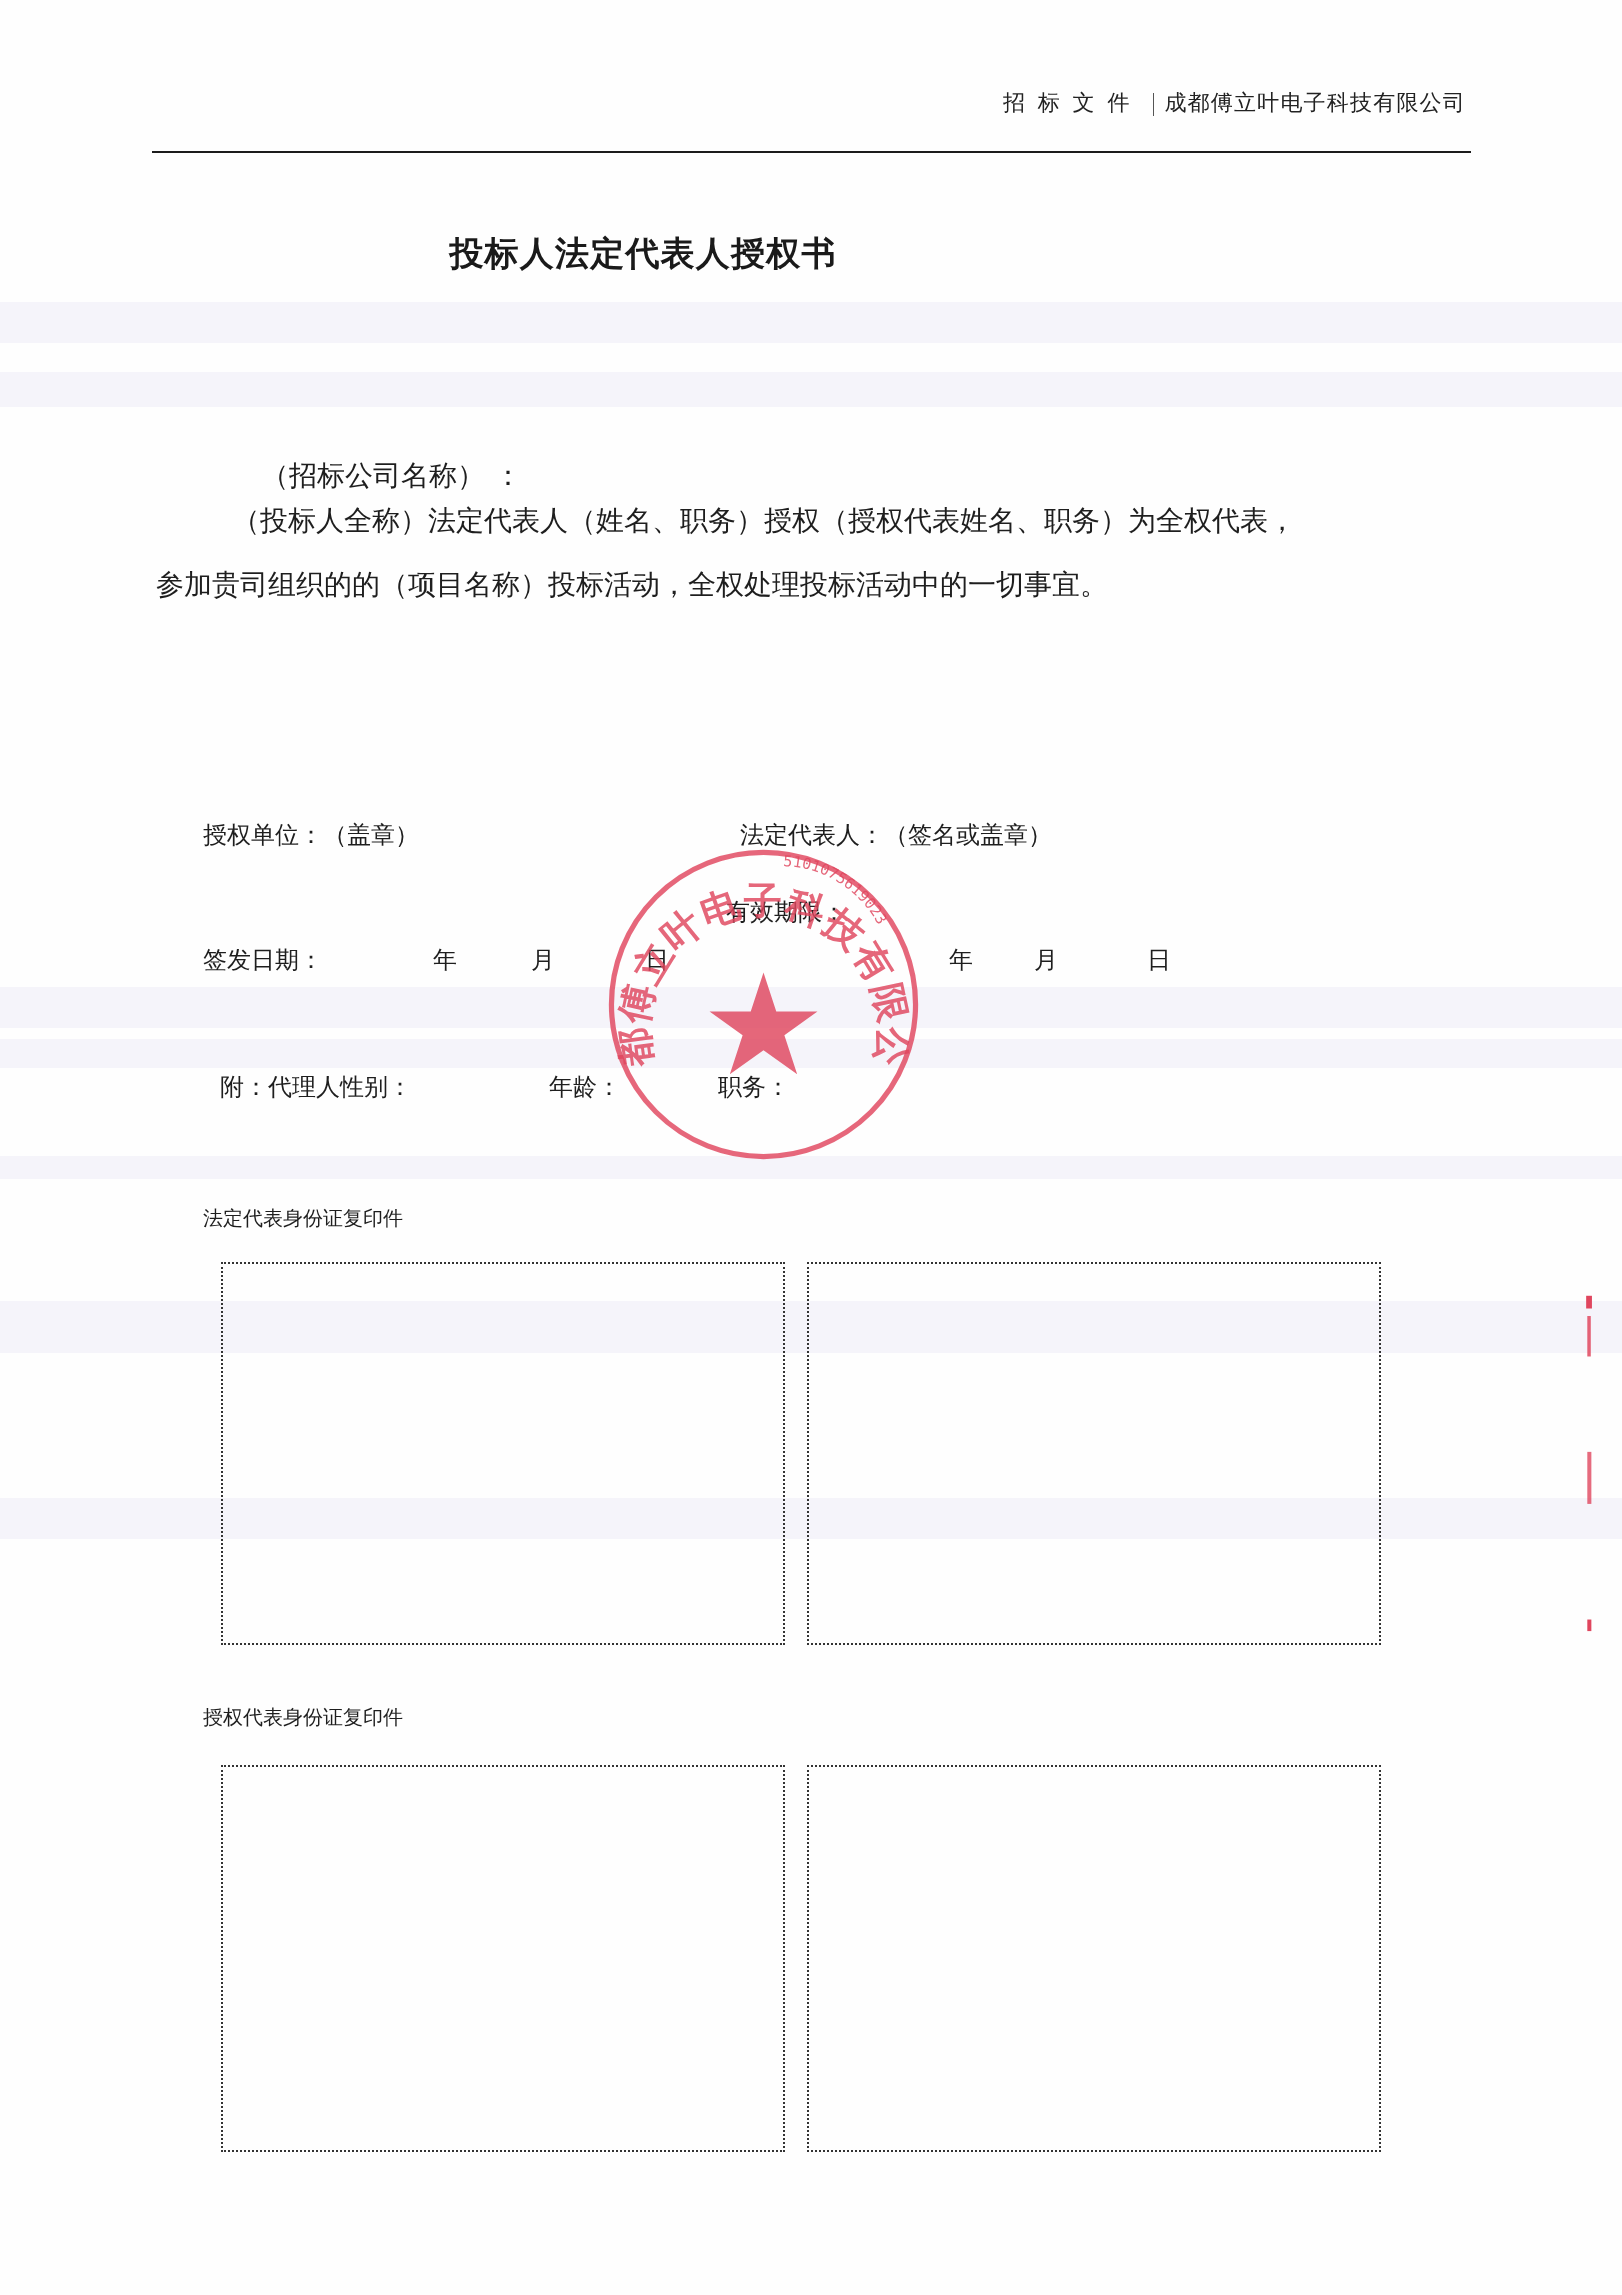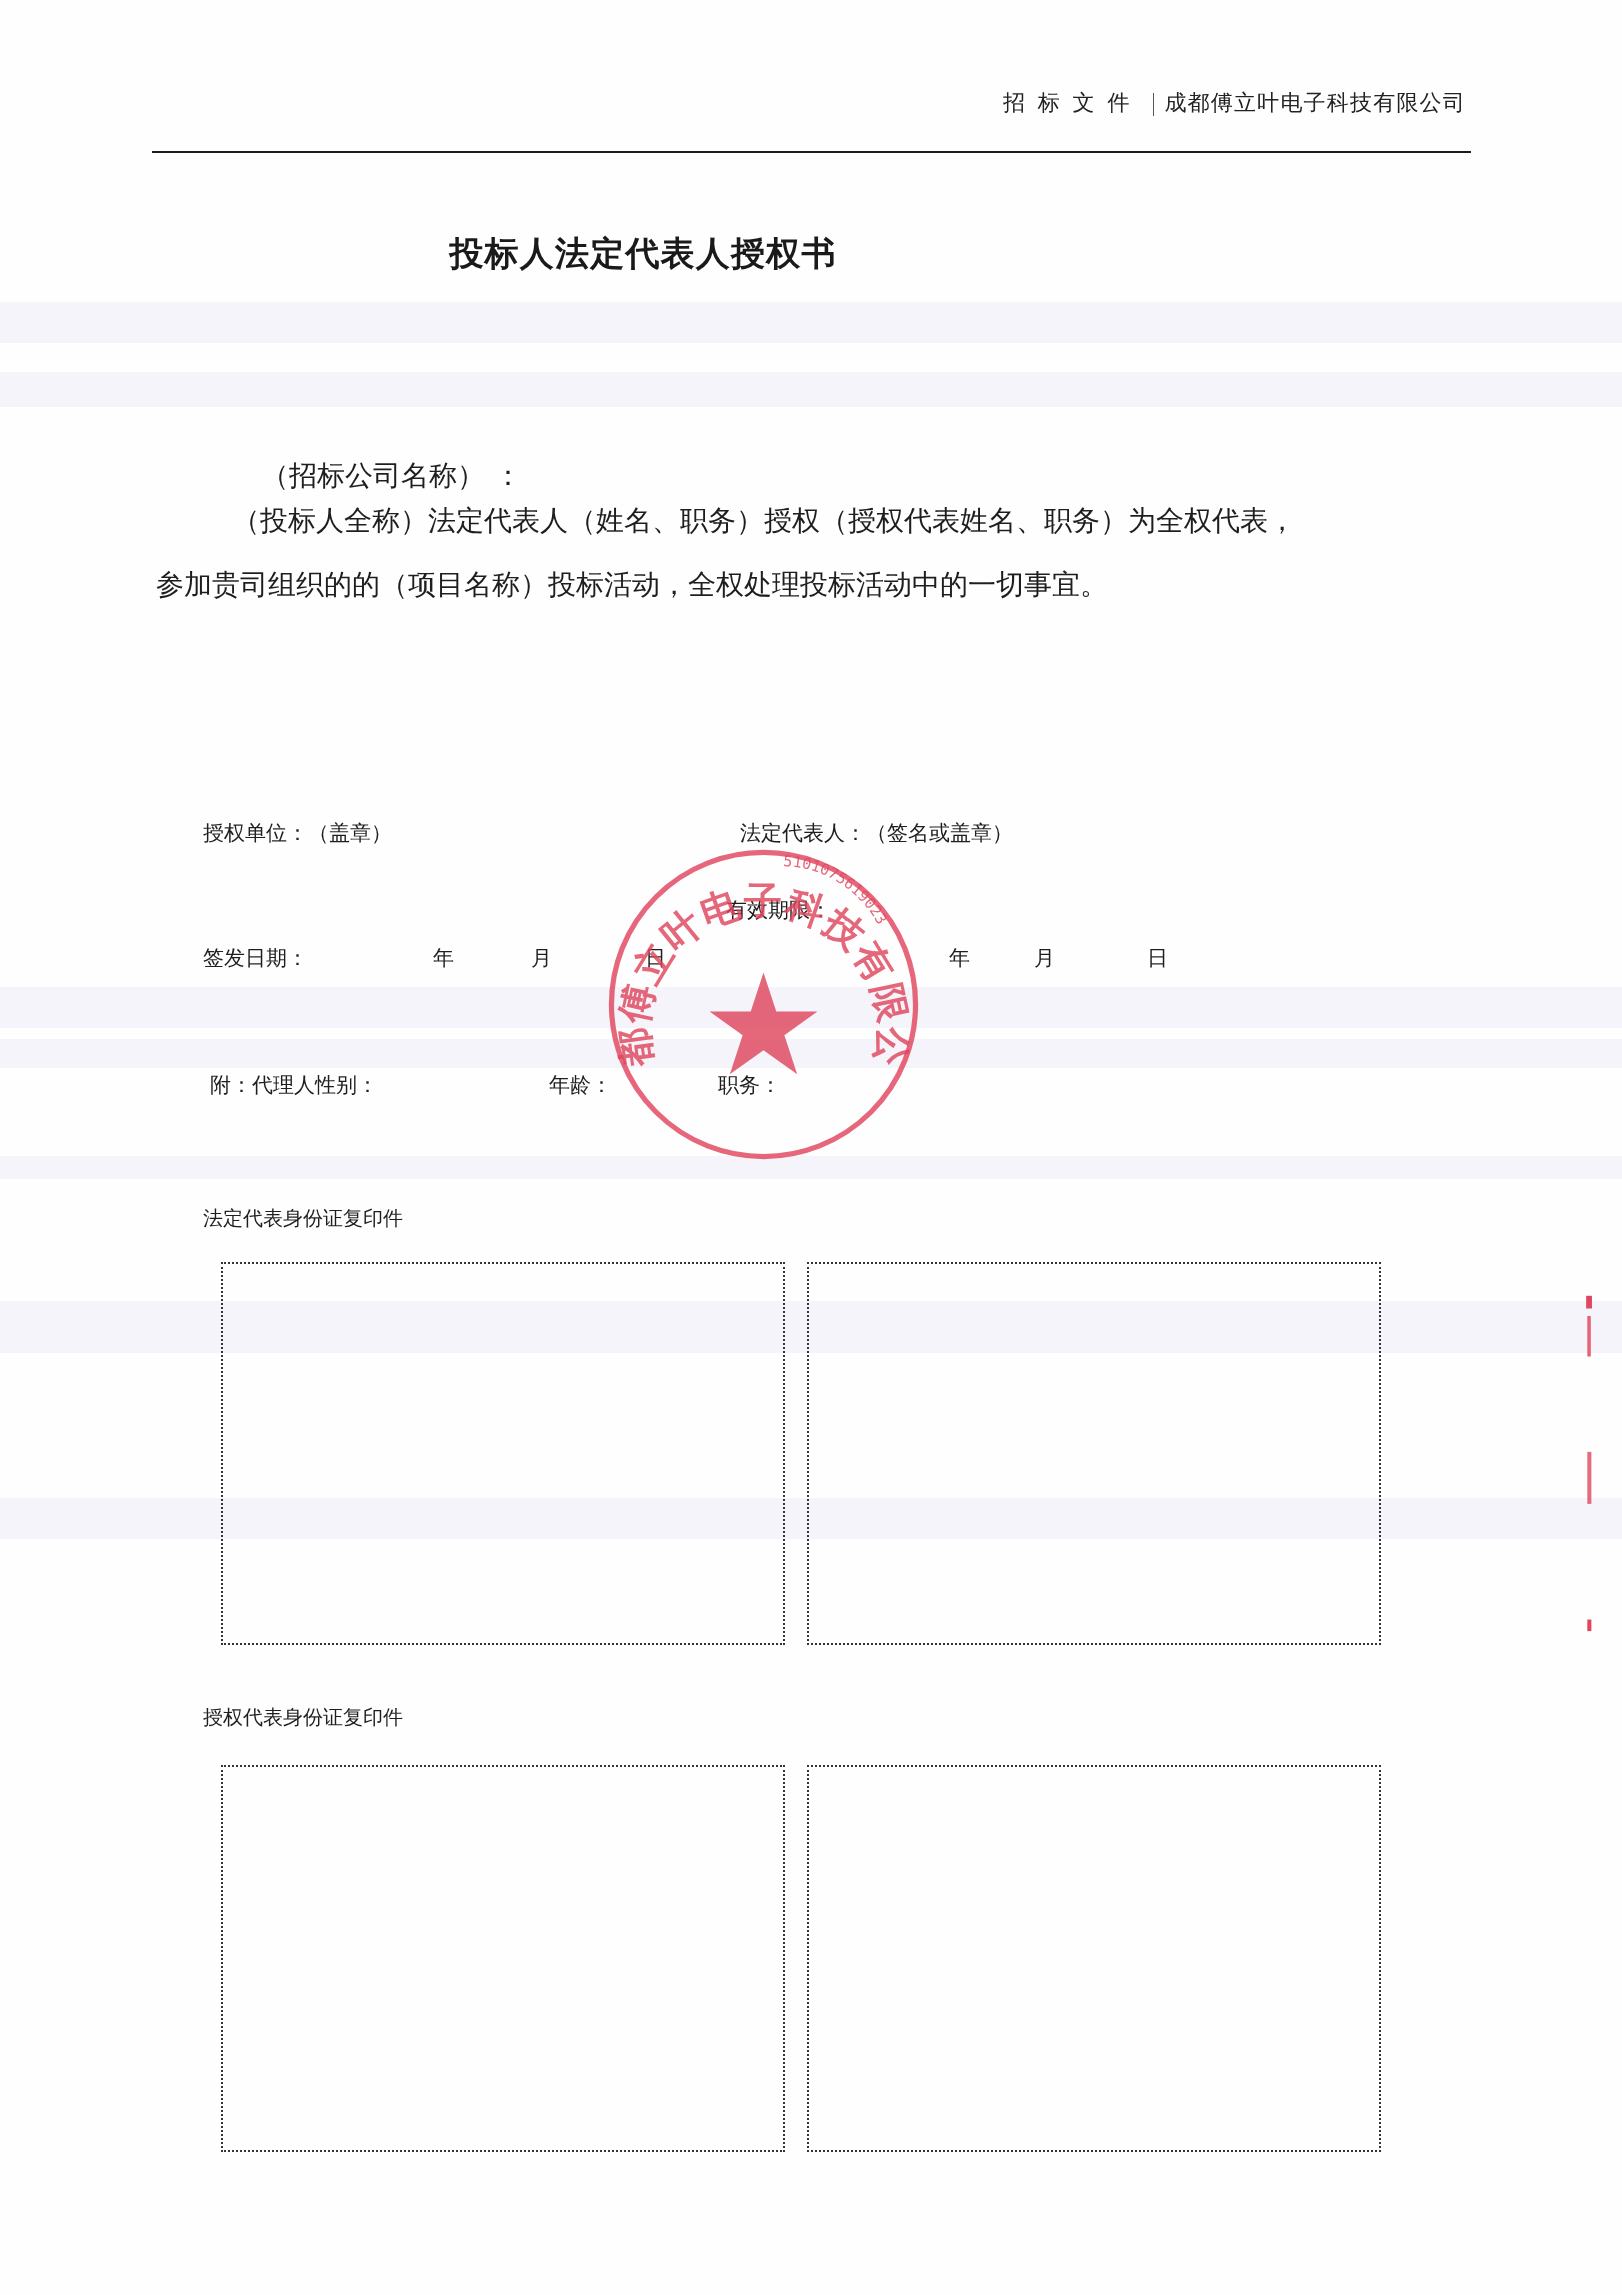--- a/index.html
+++ b/index.html
@@ -15,21 +15,21 @@
 
     .header-text { right: 156px; top: 88px; font-size: 22px; letter-spacing: 1.2px; color: #222; }
     .header-text .sep { display: inline-block; width: 1.2px; height: 23px; background: #555; vertical-align: middle; margin: 0 10.5px; }
     .header-text .spaced { letter-spacing: 12.8px; }
     .header-rule { left: 152px; top: 151px; width: 1319px; height: 2.3px; background: #1c1c1c; }
 
     .doc-title { left: 0; width: 1286px; top: 231px; text-align: center; font-size: 34px; font-weight: bold; letter-spacing: 1.2px; }
 
     .body-text { font-size: 28px; color: #1e1e1e; }
 
-    .field { font-size: 21px; color: #1e1e1e; }
+    .field { font-size: 24px; color: #1e1e1e; }
 
     .id-box { position: absolute; border: 2.3px dotted #333; box-sizing: border-box; background: transparent; }
 
     .section-label { font-size: 20px; color: #1e1e1e; }
 
     .stamp { position: absolute; left: 601px; top: 842px; width: 325px; height: 325px; pointer-events: none; }
     .edge-seal { position: absolute; left: 1585px; top: 1295px; width: 8.1px; }
   </style>
 </head>
 <body>
@@ -58,21 +58,21 @@
 
 <div class="abs field" style="left:203px; top:944px;">签发日期：</div>
 <div class="abs field" style="left:433px; top:944px;">年</div>
 <div class="abs field" style="left:531px; top:944px;">月</div>
 <div class="abs field" style="left:645px; top:944px;">日</div>
 <div class="abs field" style="left:726px; top:896px;text-align:right;">有效期限：</div>
 <div class="abs field" style="left:949px; top:944px;">年</div>
 <div class="abs field" style="left:1034px; top:944px;">月</div>
 <div class="abs field" style="left:1147px; top:944px;">日</div>
 
-<div class="abs field" style="left:210px; top:1071px;">附：代理人性别：</div>
+<div class="abs field" style="left:220px; top:1071px;">附：代理人性别：</div>
 <div class="abs field" style="left:549px; top:1071px;">年龄：</div>
 <div class="abs field" style="left:718px; top:1071px;text-align:right;">职务：</div>
 
 <div class="abs section-label" style="left:203px; top:1205px;">法定代表身份证复印件</div>
 <div class="id-box" style="left:221px; top:1262px; width:564px; height:383px;"></div>
 <div class="id-box" style="left:807px; top:1262px; width:574px; height:383px;"></div>
 
 <div class="abs section-label" style="left:203px; top:1704px;">授权代表身份证复印件</div>
 <div class="id-box" style="left:221px; top:1765px; width:564px; height:387px;"></div>
 <div class="id-box" style="left:807px; top:1765px; width:574px; height:387px;"></div>

